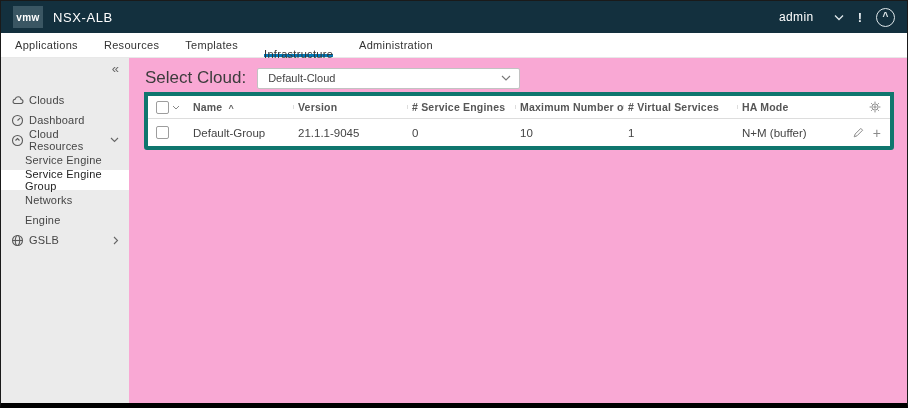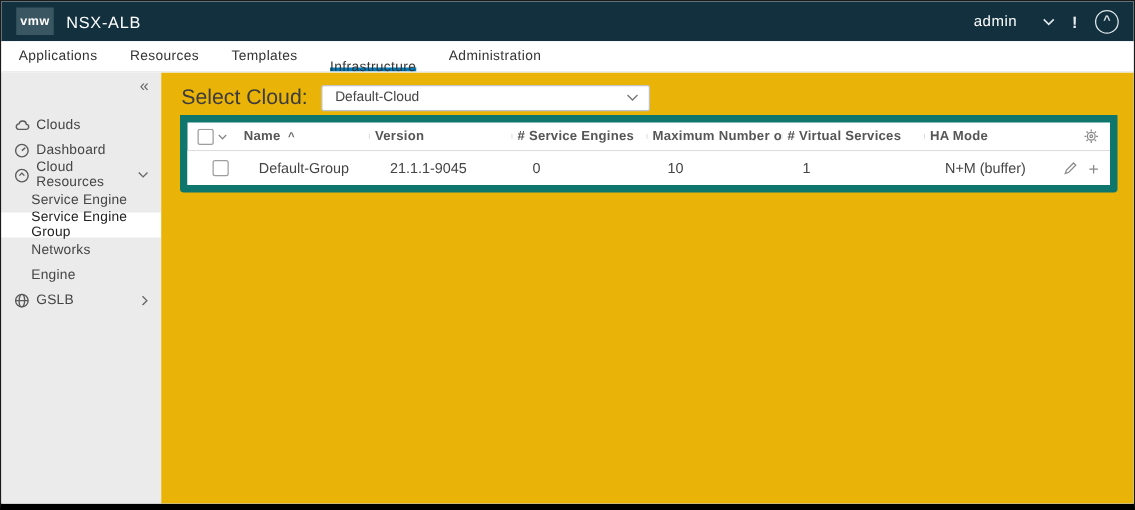--- a/index.html
+++ b/index.html
@@ -55,21 +55,21 @@
     height:20px; display:flex; align-items:center; padding:0 10px;
     font-size:11px; color:#454545; cursor:pointer; letter-spacing:.2px;
   }
   .side-item .s-icon { width:13px; height:13px; margin-right:5px; display:inline-flex; flex-shrink:0; }
   .side-item.child { padding-left:24px; }
   .side-item.selected { background:#fff; color:#222; }
   .side-chevron { margin-left:auto; display:inline-flex; color:#666; }
   svg.ic { stroke:#5a5a5a; fill:none; stroke-width:1.1; }
 
   
-  .main { flex:1; background:#eab308; overflow:hidden; }
+  .main { flex:1; background:#f9a8d4; overflow:hidden; }
   .select-row { display:flex; align-items:center; margin:9px 13px 0 16px; height:22px; }
   .select-label { font-size:17px; font-weight:300; color:#3c3c3c; margin-right:11px; }
   .cloud-dropdown {
     width:263px; height:21px; border:1px solid #c2c2c2; background:#fff; border-radius:2px;
     display:flex; align-items:center; padding:0 8px 0 10px; cursor:pointer;gap:13px;
   }
   .cloud-dropdown .dd-value { font-size:11px; color:#444; }
   .dd-chevron { margin-left:auto; display:inline-flex; color:#777; }
 
   .toolbar-row { display:flex; align-items:center; justify-content:space-between; margin:10px 13px 0 15px; }
@@ -77,35 +77,35 @@
     width:25px; height:23px; border:1px solid #ccc; background:#fff; border-radius:2px;
     display:flex; align-items:center; justify-content:center; cursor:pointer;
   }
   .create-btn {
     height:21px; padding:0 10px; background:#0079ad; border:none; border-radius:2px;
     color:#fff; font-size:10.5px; font-weight:bold; letter-spacing:1px; cursor:pointer;
     font-family:"Liberation Sans", sans-serif;
   }
 
   
-  .datagrid { margin:3px 13px 0 15px; background:#fff; border:6px solid #0f766e; border-radius:0 0 3px 3px; }
+  .datagrid { margin:3px 13px 0 15px; background:#fff; border:4px solid #0f766e; border-radius:0 0 3px 3px; }
   .dg-header, .dg-row {
     display:grid;
     grid-template-columns:40px 105px 114px 108px 108px 114px 1fr 34px;
     align-items:center;
   }
   .dg-header { height:23px; border-bottom:1px solid #ddd; }
   .dg-hcell { font-size:10.5px; font-weight:bold; color:#565656; padding-left:5px; position:relative;
     white-space:nowrap; overflow:hidden; letter-spacing:.2px; }
   .dg-hcell.sep::before {
     content:""; position:absolute; left:0; top:4px; bottom:4px; width:1px; background:#ddd;
   }
   .sort-caret { font-size:9px; color:#666; margin-left:6px; font-weight:bold; }
   .dg-row { height:27px; background:#fff; }
-  .dg-cell { font-size:11.5px; color:#444; padding-left:5px; white-space:nowrap;margin-left:12px; }
+  .dg-cell { font-size:11.5px; color:#444; padding-left:5px; white-space:nowrap; }
   .cb-cell { display:flex; align-items:center; padding-left:8px; gap:3px; }
   .checkbox { width:13px; height:13px; border:1px solid #9d9d9d; border-radius:2px; background:#fff; cursor:pointer; }
   .hdr-cb-chevron { display:inline-flex; color:#888; cursor:pointer; }
   .gear-cell { display:flex; justify-content:flex-end; padding-right:9px; }
   .actions-cell { display:flex; justify-content:flex-end; align-items:center; gap:9px; padding-right:9px; }
   .act-icon { display:inline-flex; cursor:pointer; }
   .plus-glyph { font-size:14px; color:#8a8a8a; line-height:1; cursor:pointer; }
 </style>
 </head>
 <body>

